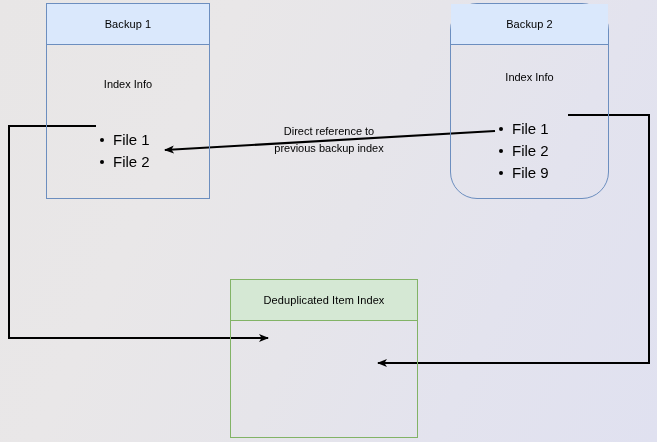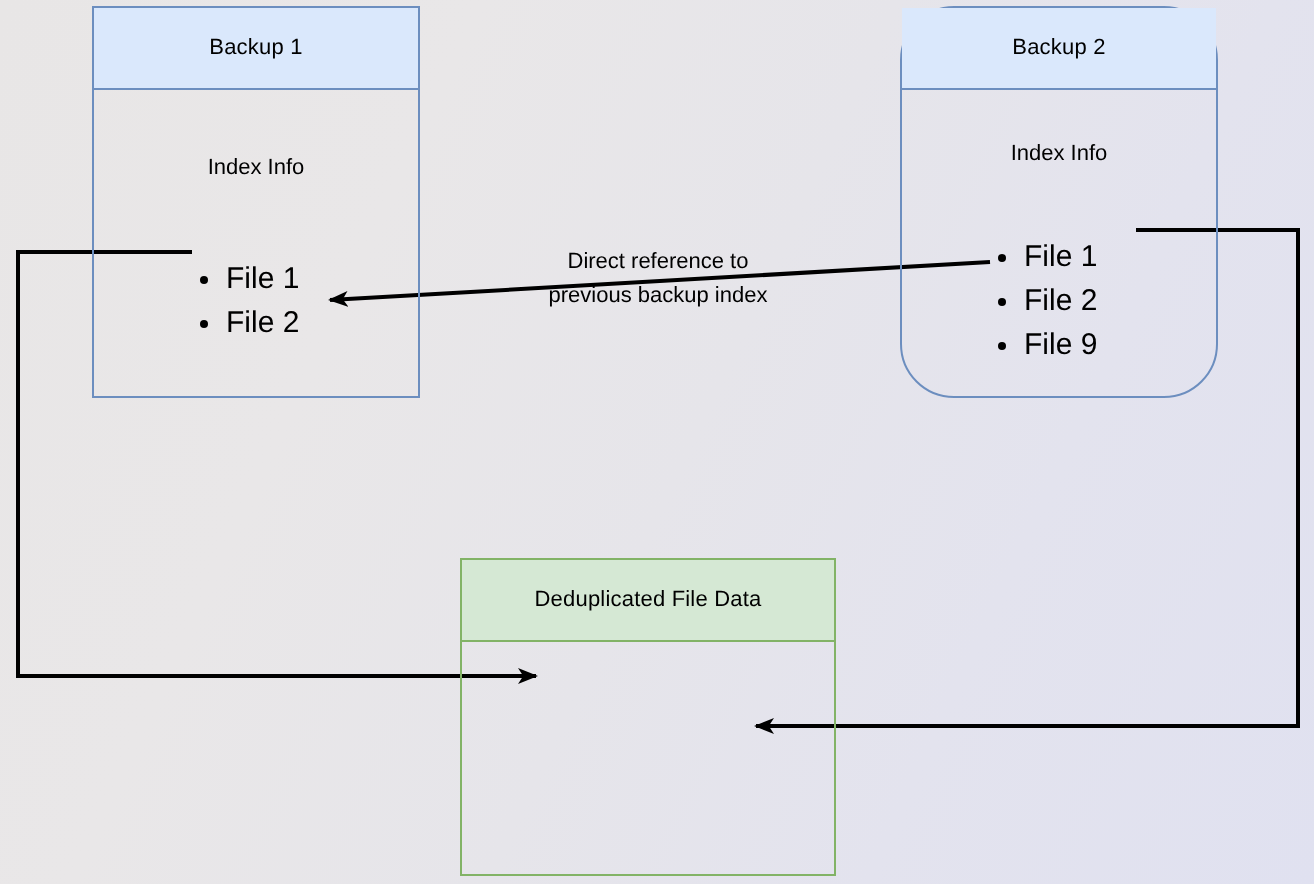--- a/index.html
+++ b/index.html
@@ -146,19 +146,19 @@
       <div class="index-label" style="top:26px;">Index Info</div>
       <ul class="bullet-list" style="left:48px; top:73px;">
         <li>File 1</li>
         <li>File 2</li>
         <li>File 9</li>
       </ul>
     </div>
   </div>
 
   <div class="node node-green" style="left:230px; top:279px; width:188px; height:159px;">
-    <div class="node-header">Deduplicated File Data</div>
+    <div class="node-header">Deduplicated Item Index</div>
   </div>
 
   <div class="edge-label" style="left:247px; top:123px; width:164px;">Direct reference to
 previous backup index</div>
 
 </div>
 
 </body></html>

